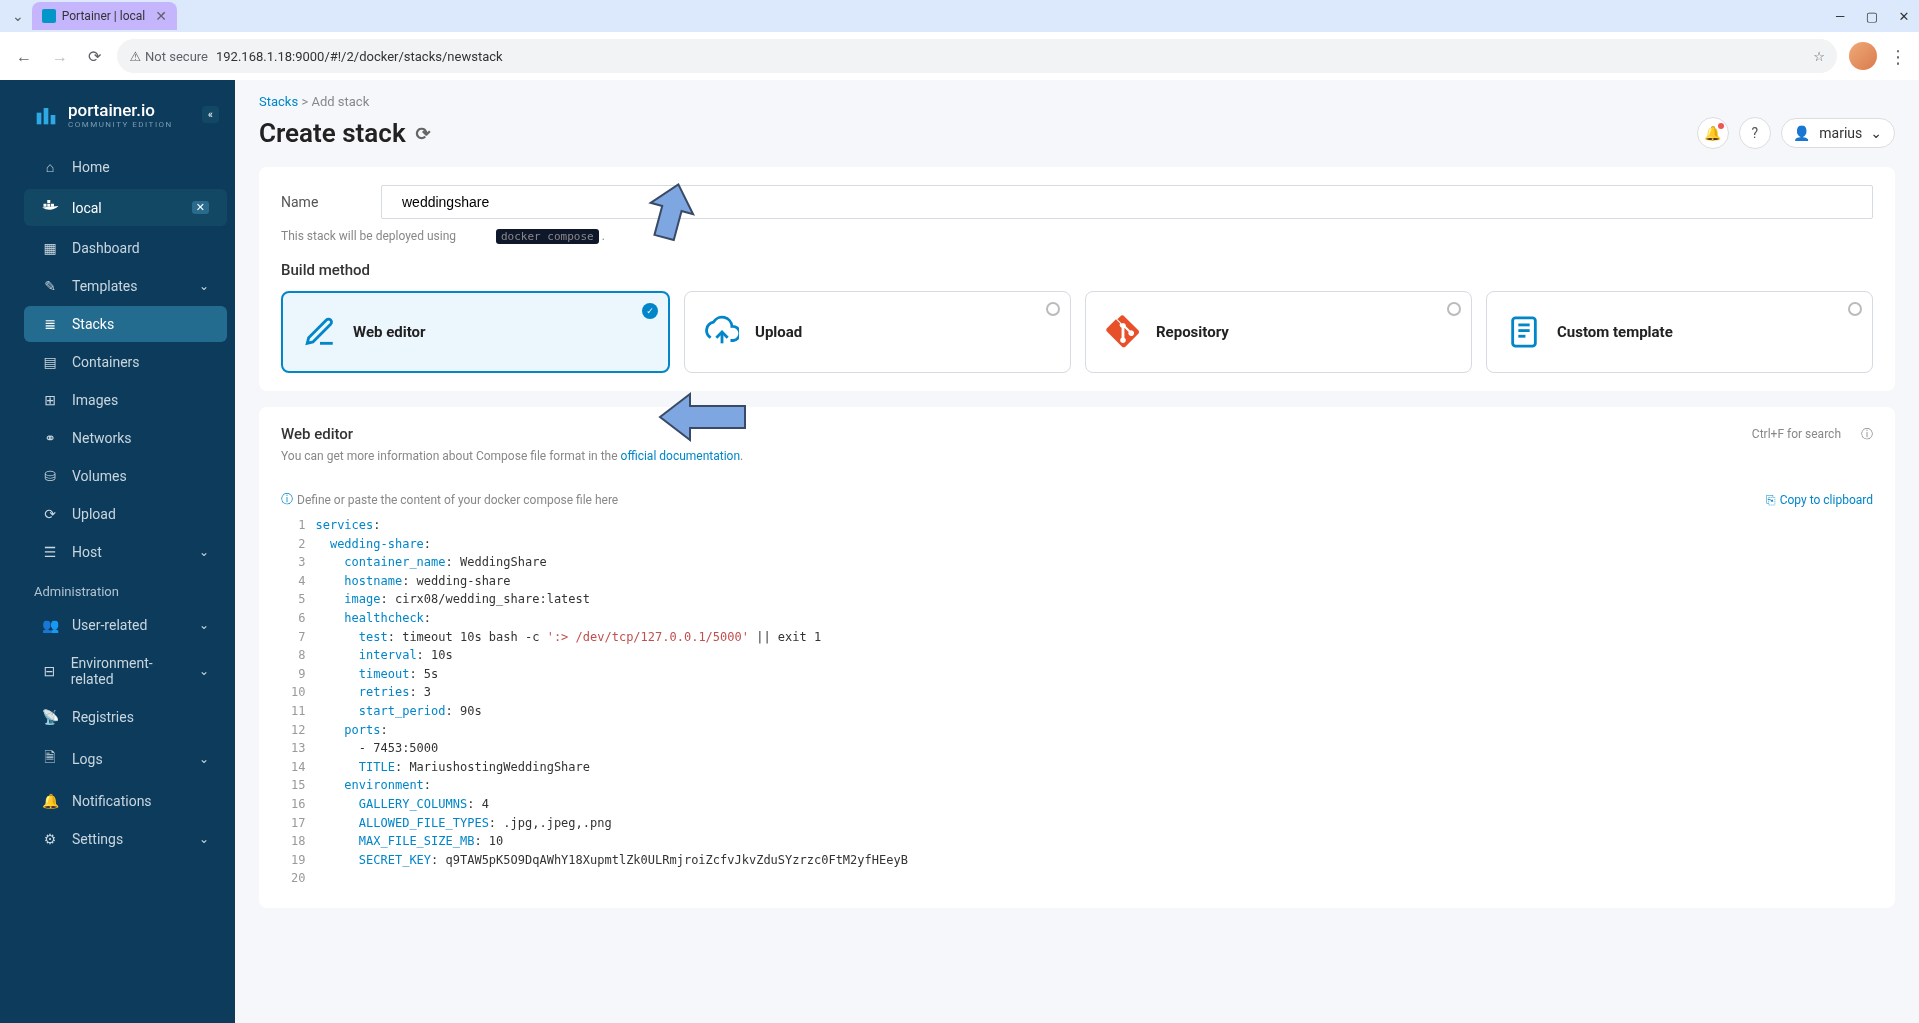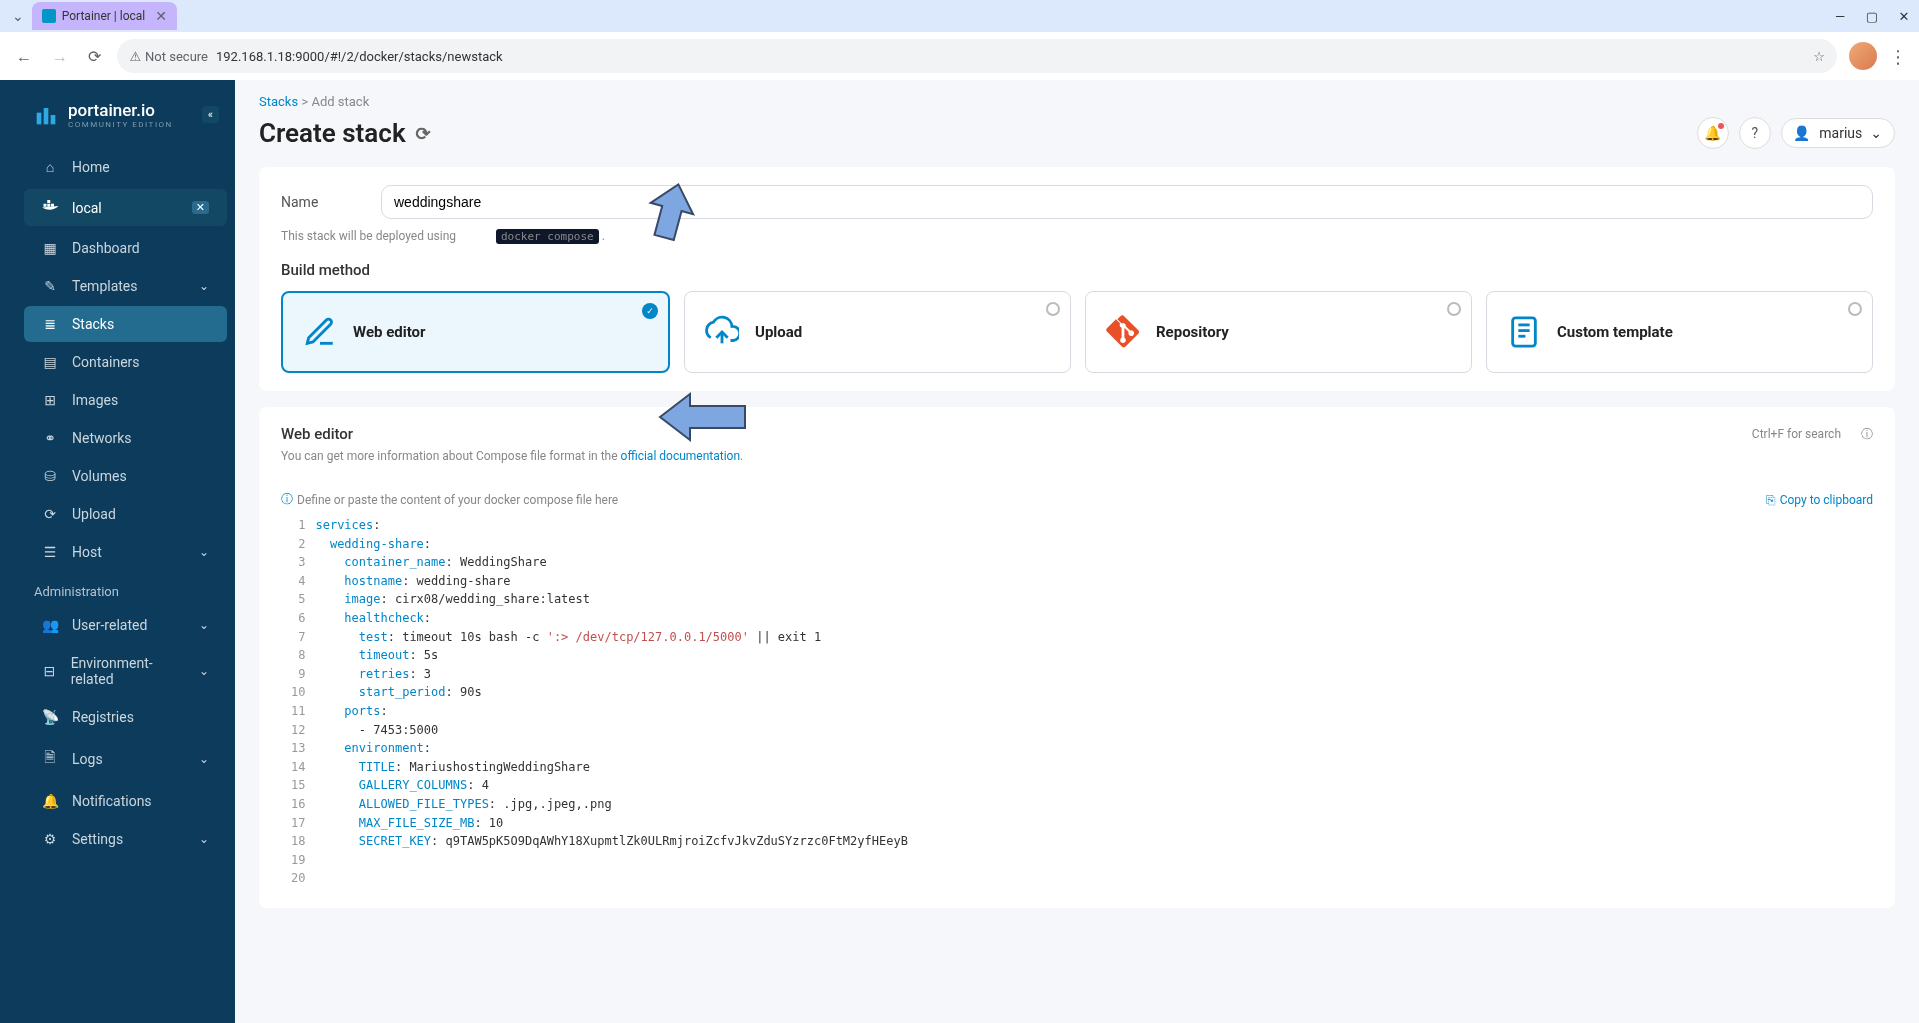--- a/index.html
+++ b/index.html
@@ -49,21 +49,21 @@
 .page-title { font-size: 26px; font-weight: 600; color: #222; display: flex; align-items: center; gap: 10px; }
 .refresh-icon { color: #666; font-size: 18px; cursor: pointer; }
 .header-actions { display: flex; align-items: center; gap: 10px; }
 .icon-btn { width: 32px; height: 32px; border: 1px solid #ddd; border-radius: 50%; display: flex; align-items: center; justify-content: center; color: #555; cursor: pointer; background: #fff; }
 .user-pill { display: flex; align-items: center; gap: 8px; border: 1px solid #ddd; border-radius: 20px; padding: 6px 12px; background: #fff; cursor: pointer; color: #333; }
 
 
 .card { background: #fff; border-radius: 8px; padding: 18px 22px; margin-bottom: 16px; }
 .form-row { display: flex; align-items: center; margin-bottom: 10px; }
 .form-label { width: 100px; color: #555; font-size: 14px; }
-.form-input { flex: 1; border: 1px solid #d5dbe0; border-radius: 10px; padding: 8px 12px; font-size: 14px; }
+.form-input { flex: 1; border: 1px solid #d5dbe0; border-radius: 2px; padding: 8px 20px; font-size: 14px; }
 .hint { font-size: 12px; color: #888; }
 .hint code { background: #0f172a; padding: 1px 5px; border-radius: 3px; font-size: 11px; margin-left: 37px; }
 .section-title { font-size: 15px; font-weight: 500; color: #333; margin: 18px 0 12px; }
 
 
 .options { display: flex; gap: 14px; }
 .option { flex: 1; border: 1px solid #d5dbe0; border-radius: 8px; padding: 20px 18px; display: flex; align-items: center; gap: 14px; cursor: pointer; position: relative; }
 .option.selected { border: 2px solid #0086c9; background: #ecf7fd; }
 .option-icon { width: 38px; height: 38px; display: flex; align-items: center; justify-content: center; }
 .option-label { font-weight: 700; font-size: 15px; color: #222; }
@@ -381,27 +381,28 @@
             <div>20</div>
           </div>
         <div class="code-content" id="code-content">
             <div><span class="tok-key">services</span>:</div>
             <div>  <span class="tok-key">wedding-share</span>:</div>
             <div>    <span class="tok-key">container_name</span>: WeddingShare</div>
             <div>    <span class="tok-key">hostname</span>: wedding-share</div>
             <div>    <span class="tok-key">image</span>: cirx08/wedding_share:latest</div>
             <div>    <span class="tok-key">healthcheck</span>:</div>
             <div>      <span class="tok-key">test</span>: timeout 10s bash -c <span class="tok-str">':&gt; /dev/tcp/127.0.0.1/5000'</span> || exit 1</div>
+            <div>      <span class="tok-key">interval</span>: 10s</div>
             <div>      <span class="tok-key">timeout</span>: 5s</div>
             <div>      <span class="tok-key">retries</span>: 3</div>
             <div>      <span class="tok-key">start_period</span>: 90s</div>
             <div>    <span class="tok-key">ports</span>:</div>
             <div>      - 7453:5000</div>
+            <div>      <span class="tok-key">TITLE</span>: MariushostingWeddingShare</div>
             <div>    <span class="tok-key">environment</span>:</div>
-            <div>      <span class="tok-key">TITLE</span>: MariushostingWeddingShare</div>
             <div>      <span class="tok-key">GALLERY_COLUMNS</span>: 4</div>
             <div>      <span class="tok-key">ALLOWED_FILE_TYPES</span>: .jpg,.jpeg,.png</div>
             <div>      <span class="tok-key">MAX_FILE_SIZE_MB</span>: 10</div>
             <div>      <span class="tok-key">SECRET_KEY</span>: q9TAW5pK5O9DqAWhY18XupmtlZk0ULRmjroiZcfvJkvZduSYzrzc0FtM2yfHEeyB</div>
           </div>
       </div>
     </div>
   </div>
 </div>
 

